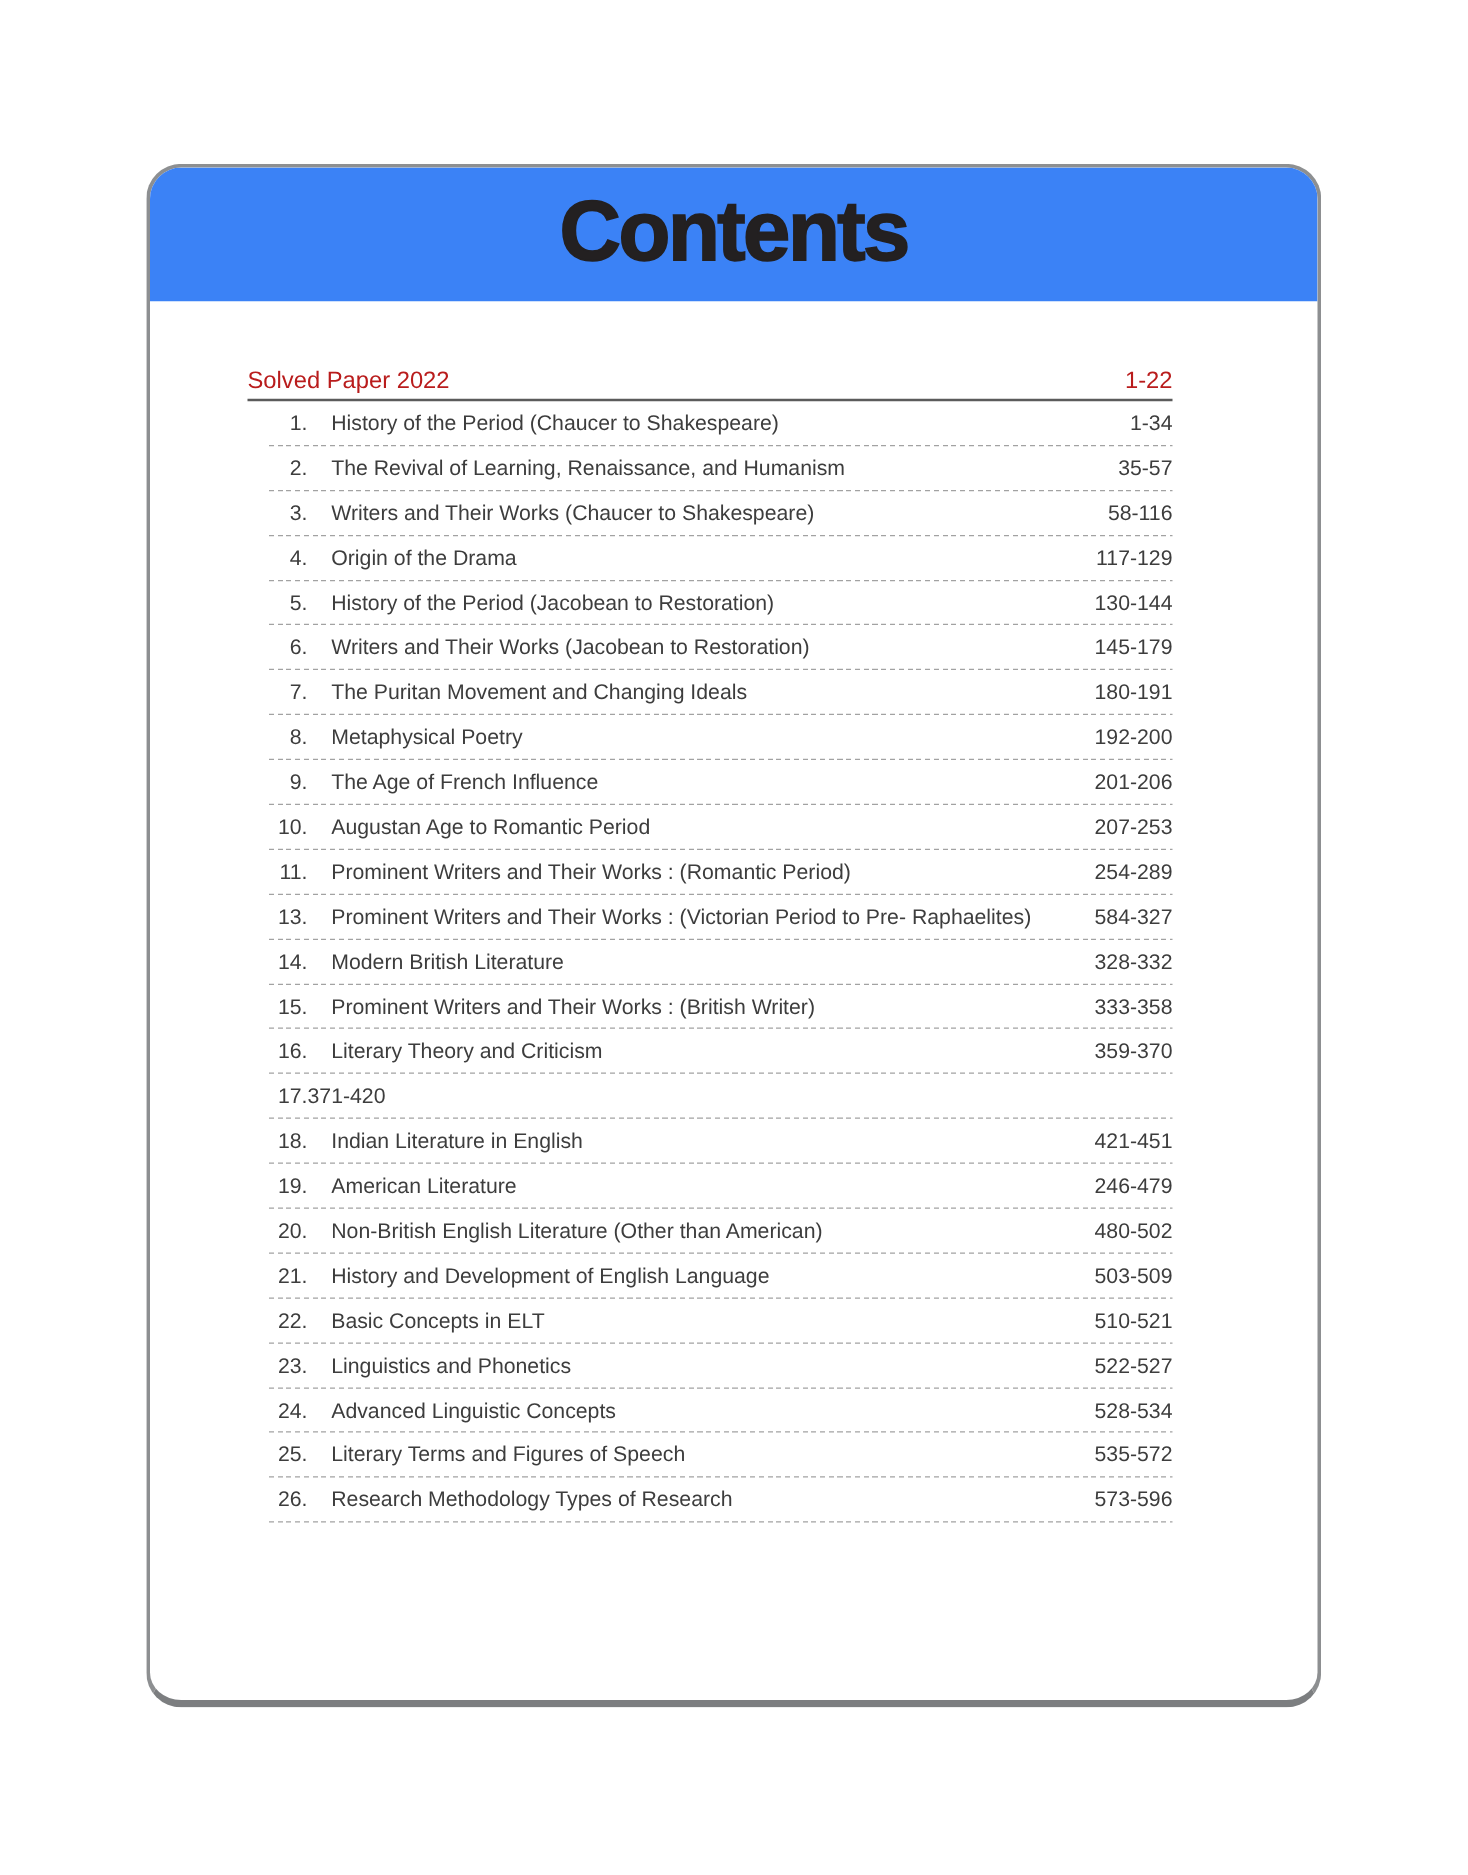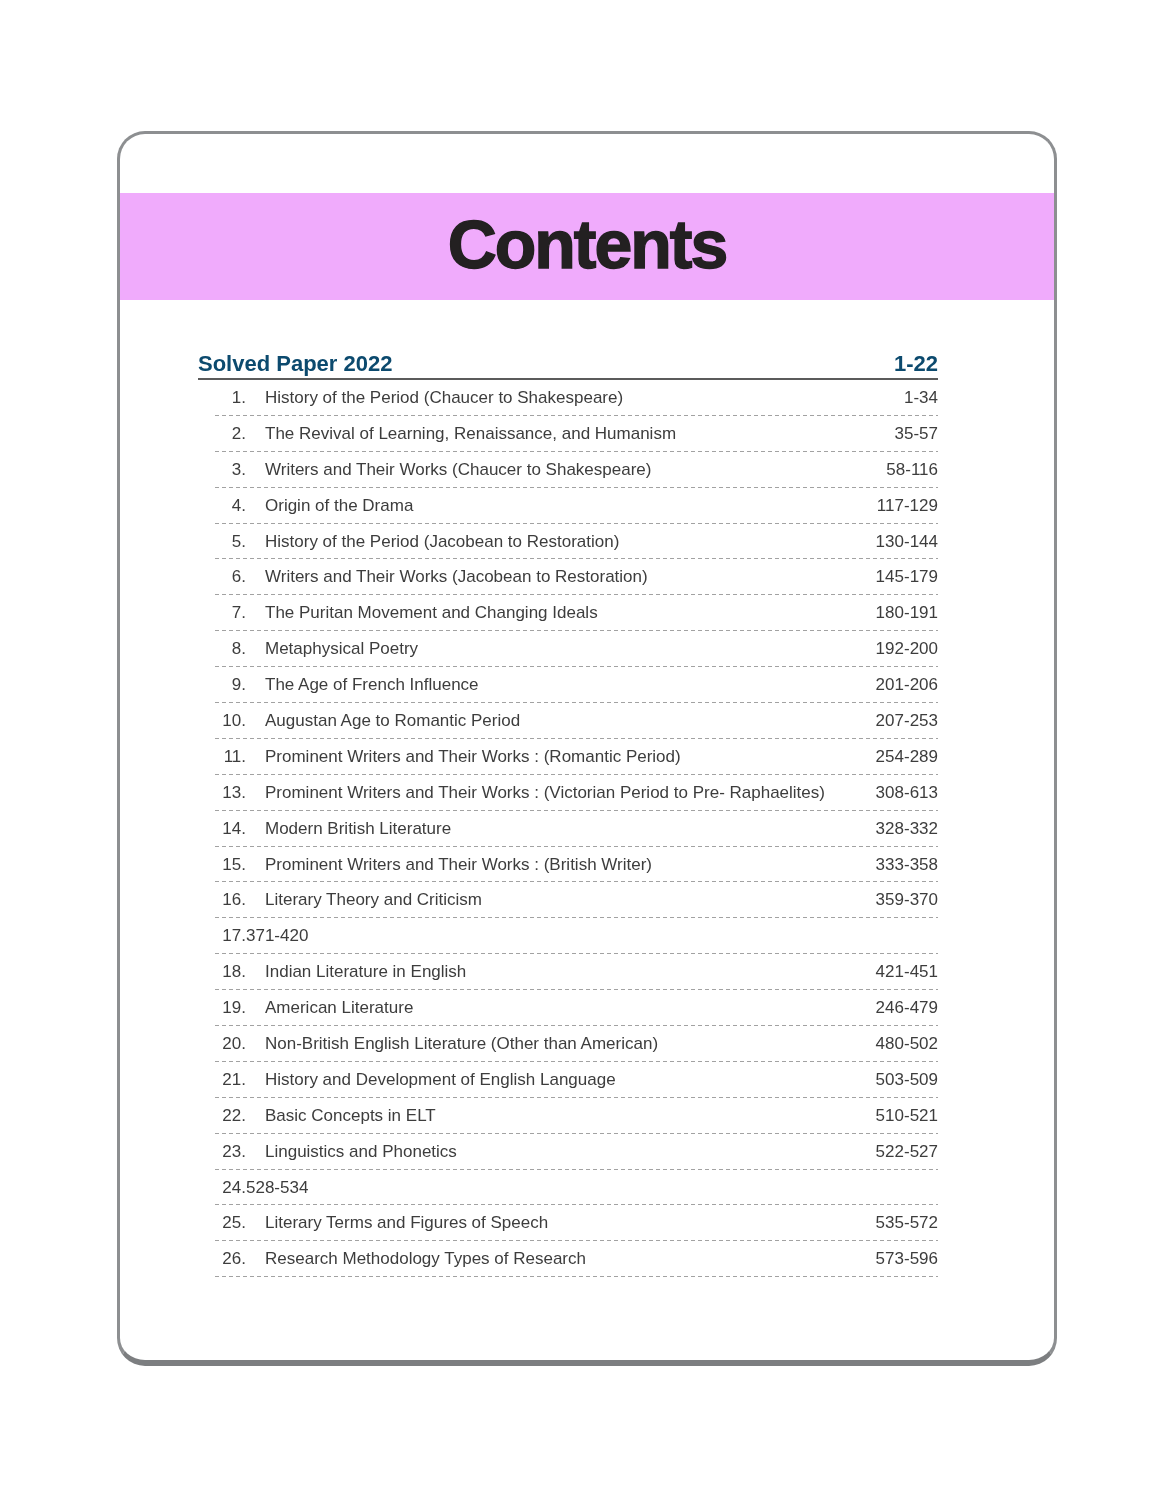--- a/index.html
+++ b/index.html
@@ -14,23 +14,22 @@
     left:117px; top:131px;
     width:940px; height:1235px;
     box-sizing:border-box;
     background:#ffffff;
     border:3px solid #8d8f91;
     border-bottom:6px solid #7c7e80;
     border-radius:28px;
     overflow:hidden;
   }
   .band{
-    margin-top:59px;
     width:100%; height:107px;
-    background:#f0abfc;
+    background:#3b82f6;
     display:flex; align-items:center; justify-content:center;
   }
   .band-title{
     font-size:68px;
     font-weight:bold;
     letter-spacing:-2px;
     color:#232021;
     -webkit-text-stroke:1.4px #232021;
     line-height:1;
     padding-bottom:6px;
@@ -49,23 +48,23 @@
     color:#3d3d3d;
   }
   .row .sep{
     position:absolute;
     left:17px; right:0; bottom:0;
     height:1px;
     background-image:repeating-linear-gradient(to right,#a2a2a2 0px,#a2a2a2 4px,transparent 4px,transparent 7px);
   }
   .row.header{
     height:33px;
-    font-weight:bold;
-    font-size:22px;
-    color:#0c4a6e;
+    font-weight:normal;
+    font-size:19px;
+    color:#b91c1c;
   }
   .row.header .sep{
     left:0;
     height:2px;
     background-image:none;
     background-color:#5b5b5b;
   }
   .num{
     width:48px;
     text-align:right;
@@ -174,21 +173,21 @@
     <span class="num">11.</span>
     <span class="title">Prominent Writers and Their Works : (Romantic Period)</span>
     <span class="pages">254-289</span>
     <span class="sep"></span>
   </div>
 
 
   <div class="row item">
     <span class="num">13.</span>
     <span class="title">Prominent Writers and Their Works : (Victorian Period to Pre- Raphaelites)</span>
-    <span class="pages">308-613</span>
+    <span class="pages">584-327</span>
     <span class="sep"></span>
   </div>
 
   <div class="row item">
     <span class="num">14.</span>
     <span class="title">Modern British Literature</span>
     <span class="pages">328-332</span>
     <span class="sep"></span>
   </div>
 
@@ -249,20 +248,21 @@
 
   <div class="row item">
     <span class="num">23.</span>
     <span class="title">Linguistics and Phonetics</span>
     <span class="pages">522-527</span>
     <span class="sep"></span>
   </div>
 
   <div class="row item">
     <span class="num">24.</span>
+    <span class="title">Advanced Linguistic Concepts</span>
     <span class="pages">528-534</span>
     <span class="sep"></span>
   </div>
 
   <div class="row item">
     <span class="num">25.</span>
     <span class="title">Literary Terms and Figures of Speech</span>
     <span class="pages">535-572</span>
     <span class="sep"></span>
   </div>

